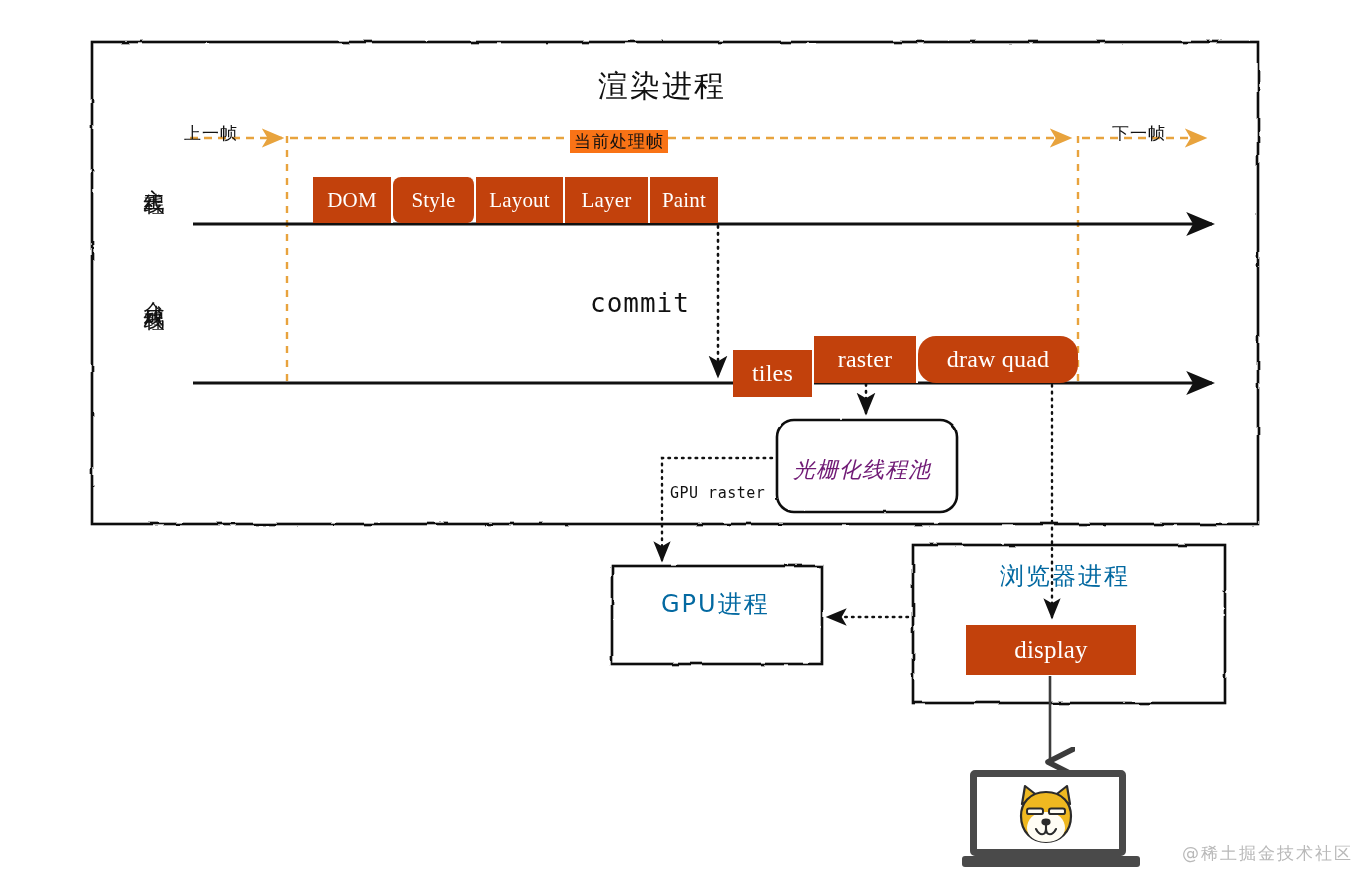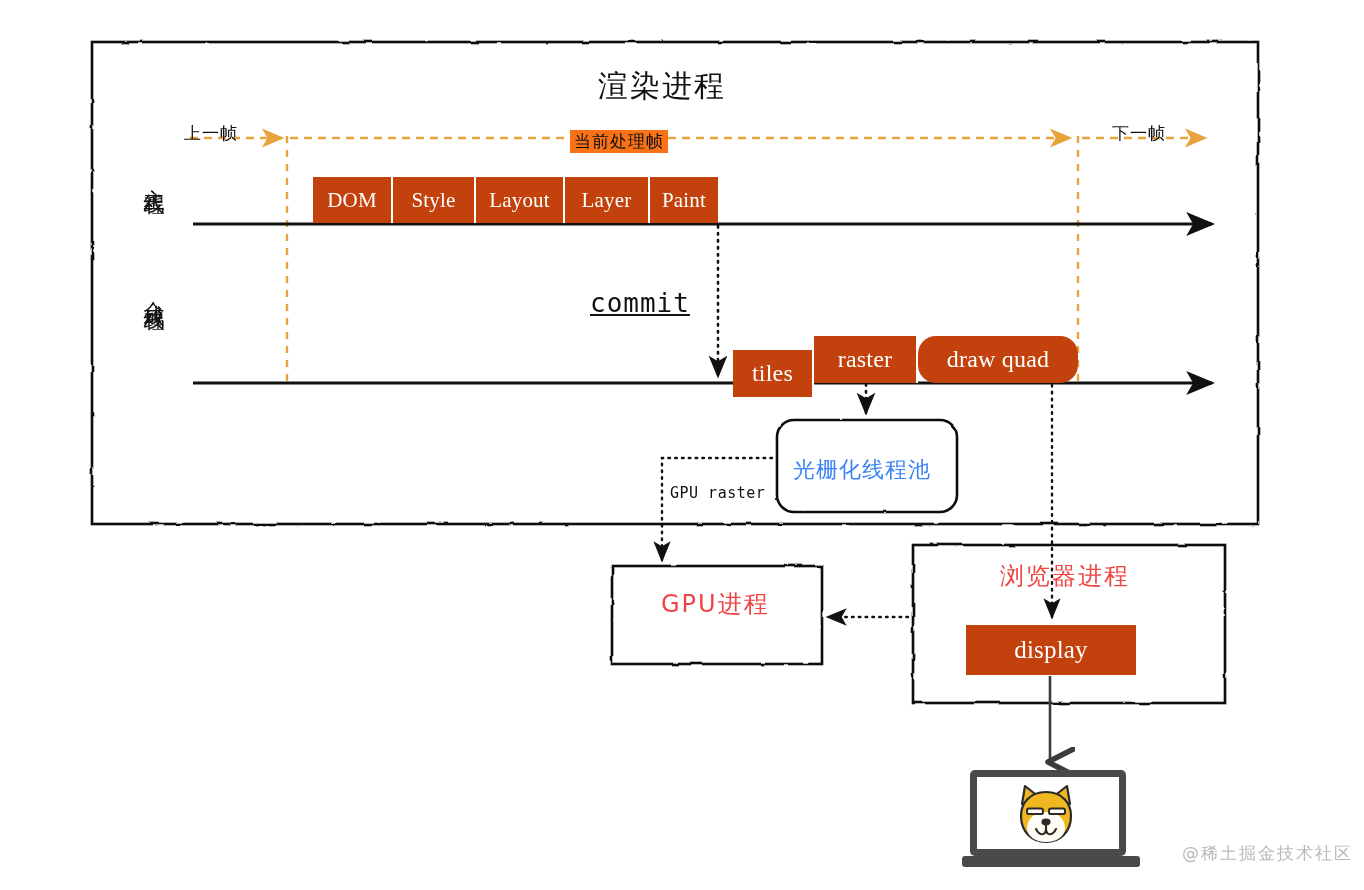--- a/index.html
+++ b/index.html
@@ -33,22 +33,22 @@
   .frame-cn{font-size:17px;color:#111;letter-spacing:1px;}
   .vert{
     position:absolute;
     writing-mode:vertical-rl;
     text-orientation:upright;
     font-size:21px;line-height:1.28;letter-spacing:4px;color:#111;
   }
   .mono{font-family:"DejaVu Sans Mono","Liberation Mono",monospace;}
   .commit-lbl{font-size:26px;color:#111;letter-spacing:1px;}
   .gpuraster-lbl{font-size:15px;color:#111;letter-spacing:.5px;}
-  .box-cn{font-size:24px;color:#ef4444;letter-spacing:2px;}
-  .pool-cn{font-size:22px;color:#3b82f6;letter-spacing:1px;}
+  .box-cn{font-size:24px;color:#0369a1;letter-spacing:2px;}
+  .pool-cn{font-size:22px;color:#701a75;letter-spacing:1px;font-style:italic;}
   .watermark{font-size:17px;color:#b9b9b9;letter-spacing:2px;}
 
   
   #laptop{position:absolute;left:962px;top:770px;width:178px;height:110px;}
   .lt-screen{
     position:absolute;left:8px;top:0;width:156px;height:86px;
     border:7px solid #4a4a4a;border-radius:5px;background:#fff;box-sizing:border-box;
   }
   .lt-base{
     position:absolute;left:0;top:86px;width:178px;height:11px;
@@ -121,26 +121,26 @@
   <div class="lbl cn title-cn" style="left:598px;top:66px;">渲染进程</div>
 
   <div class="lbl cn frame-cn" style="left:184px;top:122px;">上一帧</div>
   <div class="lbl cn frame-cn" style="left:570px;top:130px;background:#f97316;padding:0 4px;">当前处理帧</div>
   <div class="lbl cn frame-cn" style="left:1112px;top:122px;">下一帧</div>
 
   <div class="vert cn" style="left:140px;top:172px;">主线程</div>
   <div class="vert cn" style="left:140px;top:284px;">合成线程</div>
 
   <div class="chip" style="left:313px;top:177px;width:80px;height:46px;">DOM</div>
-  <div class="chip" style="left:393px;top:177px;width:83px;height:46px;">Style</div>
+  <div class="chip" style="left:393px;top:177px;width:83px;height:46px;border-radius:8px;">Style</div>
   <div class="chip" style="left:476px;top:177px;width:89px;height:46px;">Layout</div>
   <div class="chip" style="left:565px;top:177px;width:85px;height:46px;">Layer</div>
   <div class="chip last" style="left:650px;top:177px;width:68px;height:46px;">Paint</div>
 
-  <div class="lbl mono commit-lbl" style="left:590px;top:288px;text-decoration:underline;">commit</div>
+  <div class="lbl mono commit-lbl" style="left:590px;top:288px;">commit</div>
 
   <div class="chip big" style="left:733px;top:336px;width:81px;height:47px;margin-top:14px;">tiles</div>
   <div class="chip big" style="left:814px;top:336px;width:104px;height:47px;">raster</div>
   <div class="chip big last" style="left:918px;top:336px;width:160px;height:47px;border-radius:18px;">draw quad</div>
 
   <div class="lbl cn pool-cn" style="left:793px;top:455px;">光栅化线程池</div>
 
   <div class="lbl mono gpuraster-lbl" style="left:670px;top:484px;">GPU raster</div>
 
   <div class="lbl cn box-cn" style="left:661px;top:588px;">GPU进程</div>

